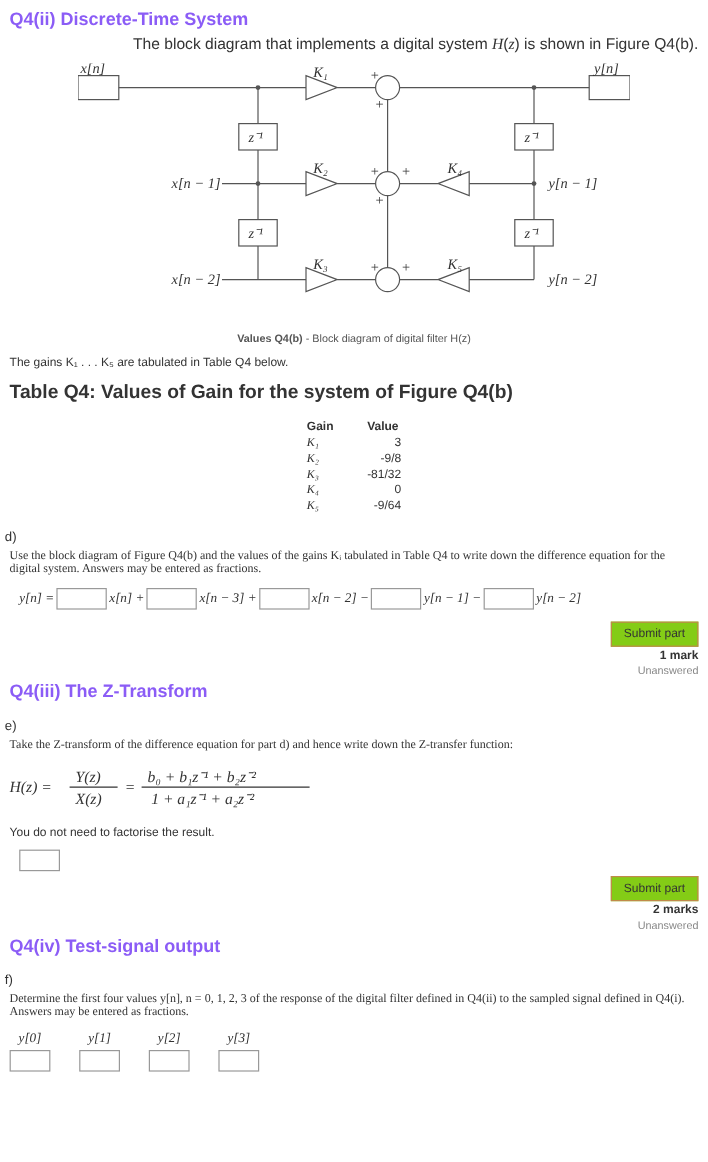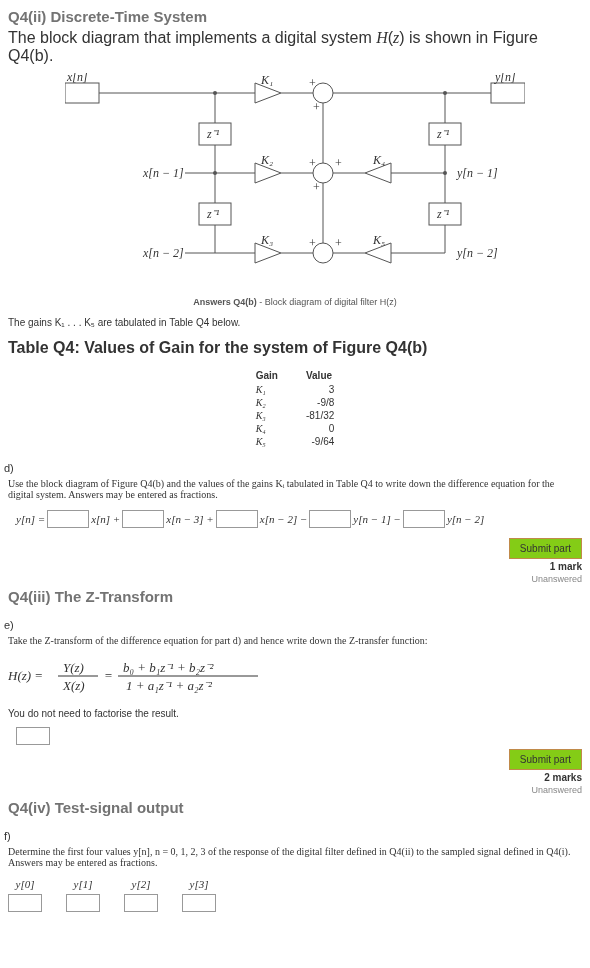--- a/index.html
+++ b/index.html
@@ -8,24 +8,24 @@
     color: #333;
     margin: 0;
     padding: 4px 8px;
     width: 590px;
     box-sizing: border-box;
     background: #fff;
   }
   h2.section-title {
     font-size: 15px;
     font-weight: 600;
-    color: #737373;
+    color: #8b5cf6;
     margin: 4px 0 4px 0;
   }
-  .intro-text { font-size: 16px; margin: 4px 0 8px 0; }
+  .intro-text { font-size: 13px; margin: 4px 0 8px 0; text-align: right; }
   .intro-text i { font-style: italic; font-family: 'Times New Roman', serif; }
   .figure-wrap {
     margin: 0 auto;
     width: 460px;
   }
   svg.block-diagram { display: block; margin: 0 auto; }
   .fig-caption {
     text-align: center;
     font-size: 9px;
     color: #555;
@@ -212,21 +212,21 @@
     <polygon points="326,170 326,190 300,180" fill="none" stroke="#555"></polygon>
     <text x="308" y="171">K₅</text>
     <line x1="326" y1="180" x2="380" y2="180" stroke="#555"></line>
     <text x="392" y="184">y[n − 2]</text>
     <line x1="258" y1="110" x2="258" y2="170" stroke="#555"></line>
   </g>
 </svg>
 </div>
 
 <div class="fig-caption">
-  <b>Answers Q4(b)</b><span> - Block diagram of digital filter H(z)</span>
+  <b>Values Q4(b)</b><span> - Block diagram of digital filter H(z)</span>
 </div>
 
 <div class="body-text">The gains K₁ . . . K₅ are tabulated in Table Q4 below.</div>
 <div class="table-caption">Table Q4: Values of Gain for the system of Figure Q4(b)</div>
 
 <table class="gain-table">
   <tbody>
       <tr>
     <th>Gain</th>
     <th>Value</th>

